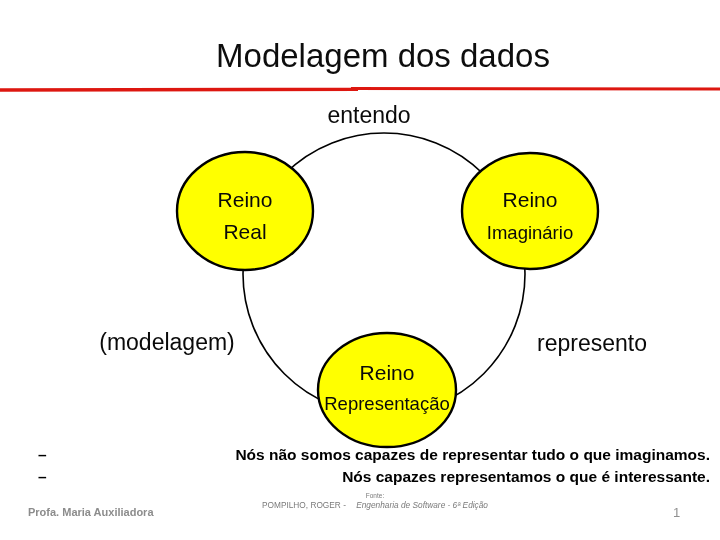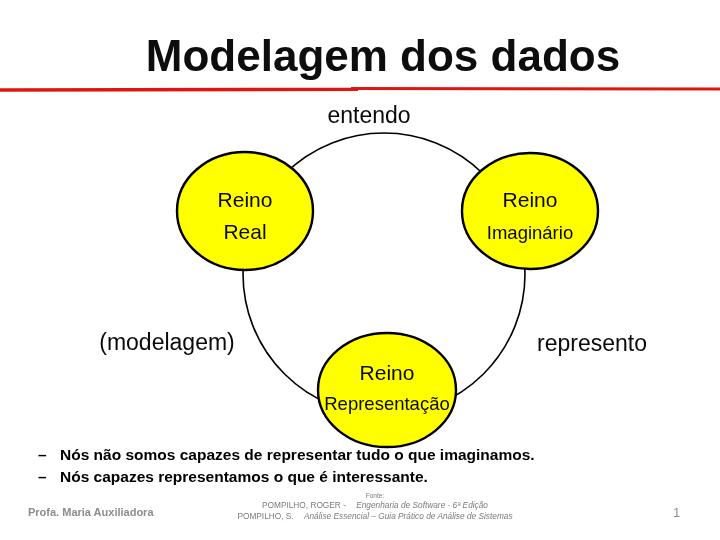--- a/index.html
+++ b/index.html
@@ -6,34 +6,34 @@
   body {
     width: 720px; height: 540px; overflow: hidden;
     background: #ffffff;
     font-family: "Liberation Sans", sans-serif;
   }
   .slide { position: relative; width: 720px; height: 540px; background: #ffffff; }
 
   .title {
     position: absolute; top: 36px; left: 46px; right: 0;
     text-align: center;
-    font-size: 44px; font-weight: 700; line-height: 40px;
+    font-size: 33px; font-weight: 400; line-height: 40px;
     color: #0d0d0d;
   }
 
   svg.layer { position: absolute; left: 0; top: 0; width: 720px; height: 540px; }
 
   .dlabel { font-family: "Liberation Sans", sans-serif; font-size: 23px; fill: #0a0a0a; }
   .node-text { font-family: "Liberation Sans", sans-serif; font-size: 21px; fill: #0a0a0a; }
   .node-text-small { font-size: 18.5px; }
 
   .bullets { position: absolute; left: 30px; top: 444px; right: 10px; }
   .bullet { display: flex; font-weight: 700; font-size: 15.5px; line-height: 22px; color: #000000; }
   .bullet .marker { flex: 0 0 22px; padding-left: 8px; }
-  .bullet .btext { flex: 1 1 auto; }
+  .bullet .btext { flex: 1 1 auto; text-align: right; }
 
   .footer-author {
     position: absolute; left: 28px; top: 506px;
     font-size: 11px; font-weight: 700; color: #8c8c8c;
   }
   .footer-center {
     position: absolute; left: 145px; width: 460px; top: 492px;
     text-align: center; color: #7a7a7a;
   }
   .footer-center .fonte { font-size: 6.5px; line-height: 8px; }
@@ -89,18 +89,17 @@
       <span class="marker">–</span>
       <span class="btext">Nós capazes representamos o que é interessante.</span>
     </div>
   </div>
 
   <div class="footer-author">Profa. Maria Auxiliadora</div>
 
   <div class="footer-center">
     <div class="fonte">Fonte:</div>
     <div class="ref"><span>POMPILHO, ROGER - </span><span class="it">Engenharia de Software - 6ª Edição</span></div>
-    <div class="ref"><span>POMPILHO, S. </span><span class="it">Análise Essencial – Guia Prático de Análise de Sistemas</span></div>
   </div>
 
   <div class="footer-page">1</div>
 
 </div>
 
 </body></html>

